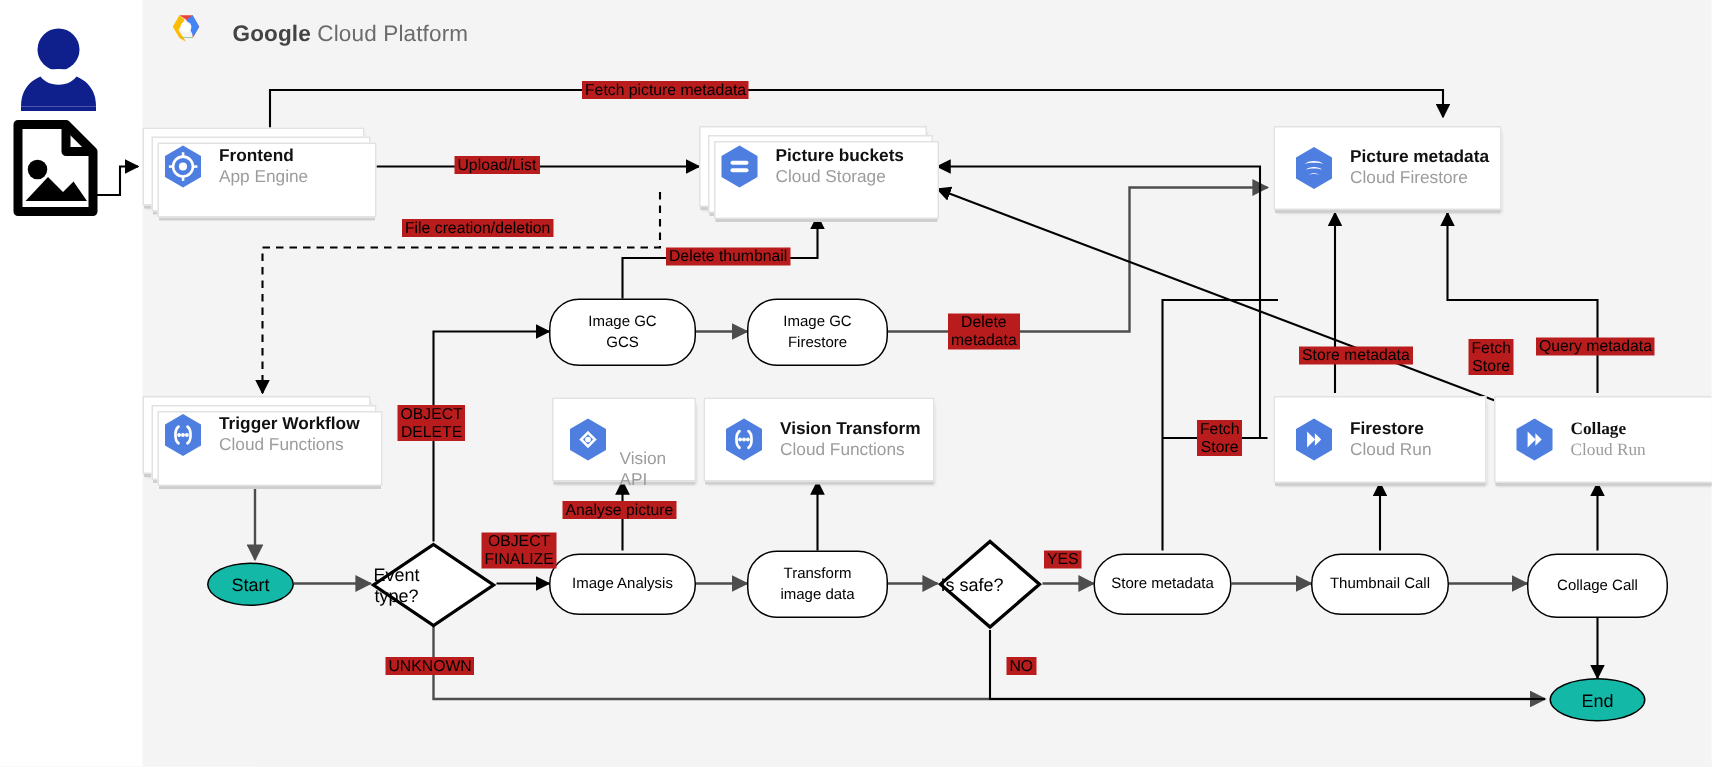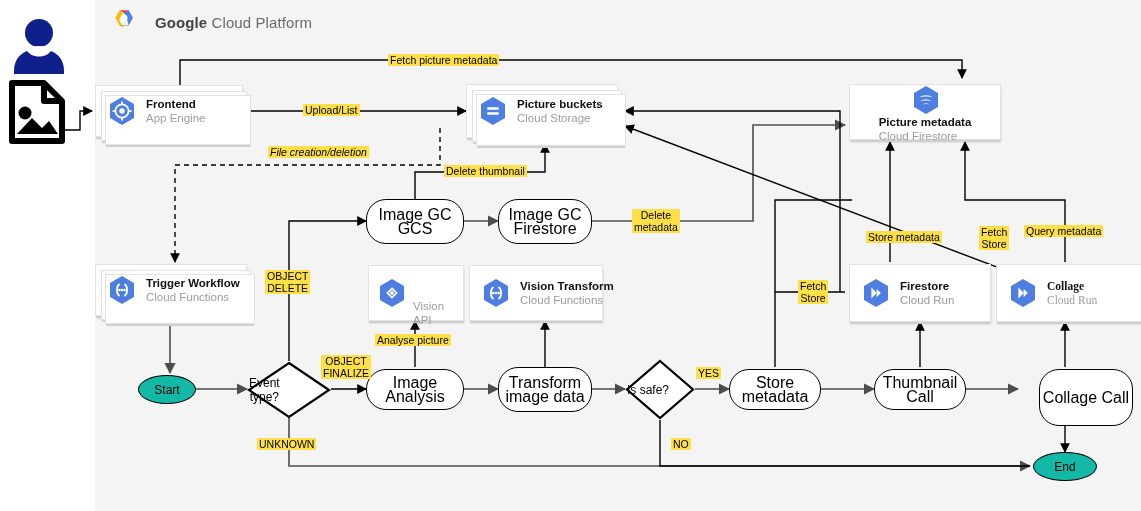--- a/index.html
+++ b/index.html
@@ -27,21 +27,21 @@
   
   svg.layer{position:absolute;left:0;top:0;width:1141px;height:511px;overflow:visible;}
   svg.layer.below{z-index:1;}
   .ln{fill:none;stroke:#000;stroke-width:1.4;}
   .ln-g{fill:none;stroke:#4d4d4d;stroke-width:1.6;}
   .ln-dash{fill:none;stroke:#000;stroke-width:1.4;stroke-dasharray:5 4;}
 
   
   .elabel{
     position:absolute;z-index:4;
-    background:#fde047;
+    background:#b91c1c;
     font-size:10.5px;color:#000;line-height:12px;
     text-align:center;white-space:nowrap;
     padding:0 2px;
   }
 
   
   .card{
     position:absolute;z-index:2;
     background:#fff;
     border:1px solid #e2e2e2;
@@ -62,21 +62,21 @@
     box-shadow:0 3px 0 -1px #cfcfcf;
   }
   .stack::before{left:5px;top:5px;right:-5px;bottom:-5px;}
   .stack::after{left:9px;top:9px;right:-9px;bottom:-9px;}
 
   
   .proc{
     position:absolute;z-index:2;background:#fff;
     border:1.8px solid #000;border-radius:20px;
     display:flex;align-items:center;justify-content:center;
-    text-align:center;font-size:16px;color:#000;line-height:14px;
+    text-align:center;font-size:10px;color:#000;line-height:14px;
     box-sizing:border-box;
   }
   .term{
     position:absolute;z-index:2;background:#14b8a6;
     border:1.6px solid #000;border-radius:50%;
     display:flex;align-items:center;justify-content:center;
     font-size:12px;color:#000;box-sizing:border-box;
   }
   .diamond{position:absolute;z-index:2;}
   .diamond .dlabel{
@@ -223,21 +223,21 @@
         <rect x="4.6" y="14.2" width="3.4" height="1.7" fill="#fff"></rect>
         <rect x="20.2" y="14.2" width="3.4" height="1.7" fill="#fff"></rect>
       </svg>
     </span>
     <span class="txt">
       <span class="t1">Frontend</span>
       <span class="t2">App Engine</span>
     </span>
   </div>
 
-  <div class="card" style="left:849px;top:84px;width:152px;height:56px;flex-direction:column;">
+  <div class="card" style="left:849px;top:84px;width:152px;height:56px;">
     <span class="ico">
       <svg width="28" height="30" viewBox="0 0 28 30">
         <path d="M14 1 L26 8 L26 22 L14 29 L2 22 L2 8 Z" fill="#4e7fe0"></path>
         <path d="M7.5 12.5 C10 9.5 18 9.5 20.5 12.5 C18 11.2 10 11.2 7.5 12.5 Z" fill="#fff"></path>
         <path d="M8.6 16.2 C10.6 13.8 17.4 13.8 19.4 16.2 C17.4 15.1 10.6 15.1 8.6 16.2 Z" fill="#fff"></path>
         <path d="M10.5 19.6 C11.8 18.2 16.2 18.2 17.5 19.6 C16.2 18.9 11.8 18.9 10.5 19.6 Z" fill="#fff"></path>
       </svg>
     </span>
     <span class="txt">
       <span class="t1">Picture metadata</span>
@@ -269,21 +269,21 @@
         <path d="M14 10.4 L18.6 15 L14 19.6 L9.4 15 Z" fill="none" stroke="#fff" stroke-width="1.7"></path>
         <circle cx="14" cy="15" r="1.9" fill="#fff"></circle>
       </svg>
     </span>
     <span class="txt">
       <span class="t1">Vision</span>
       <span class="t2">API</span>
     </span>
   </div>
 
-  <div class="card" style="left:469px;top:265px;width:134px;height:56px;">
+  <div class="card" style="left:469px;top:265px;width:154px;height:56px;">
     <span class="ico">
       <svg width="28" height="30" viewBox="0 0 28 30">
         <path d="M14 1 L26 8 L26 22 L14 29 L2 22 L2 8 Z" fill="#4e7fe0"></path>
         <path d="M11 9.5 C8.3 11.2 8.3 18.8 11 20.5" fill="none" stroke="#fff" stroke-width="1.8" stroke-linecap="round"></path>
         <path d="M17 9.5 C19.7 11.2 19.7 18.8 17 20.5" fill="none" stroke="#fff" stroke-width="1.8" stroke-linecap="round"></path>
         <circle cx="11.4" cy="15" r="1.3" fill="#fff"></circle>
         <circle cx="14" cy="15" r="1.3" fill="#fff"></circle>
         <circle cx="16.6" cy="15" r="1.3" fill="#fff"></circle>
       </svg>
     </span>
@@ -347,21 +347,21 @@
   </div>
 
   <div class="proc" style="left:729px;top:369px;width:92px;height:41px;">
     <span>Store metadata</span>
   </div>
 
   <div class="proc" style="left:874px;top:369px;width:92px;height:41px;">
     <span>Thumbnail Call</span>
   </div>
 
-  <div class="proc" style="left:1018px;top:369px;width:94px;height:57px;margin-left:21px;">
+  <div class="proc" style="left:1018px;top:369px;width:94px;height:43px;">
     <span>Collage Call</span>
   </div>
 
   <div class="term" style="left:138px;top:375px;width:58px;height:29px;">
     <span>Start</span>
   </div>
 
   <div class="term" style="left:1033px;top:452px;width:64px;height:29px;">
     <span>End</span>
   </div>
@@ -382,21 +382,21 @@
     <svg width="70" height="61" viewBox="0 0 70 61" style="position:absolute;left:0;top:0;">
       <path d="M35 2 L68 30.5 L35 59 L2 30.5 Z" fill="#fff" stroke="#000" stroke-width="2.2"></path>
     </svg>
     <div class="dlabel">
       <span>Is safe?</span>
     </div>
   </div>
 
   <div class="elabel" style="left:388px;top:54px;">Fetch picture metadata</div>
   <div class="elabel" style="left:303px;top:104px;">Upload/List</div>
-  <div class="elabel" style="left:268px;top:146px;font-style:italic;">File creation/deletion</div>
+  <div class="elabel" style="left:268px;top:146px;">File creation/deletion</div>
   <div class="elabel" style="left:444px;top:165px;">Delete thumbnail</div>
 
   <div class="elabel" style="left:632px;top:209px;">
     <span>Delete</span><br>
     <span>metadata</span>
   </div>
 
   <div class="elabel" style="left:265px;top:270px;">
     <span>OBJECT</span><br>
     <span>DELETE</span>

